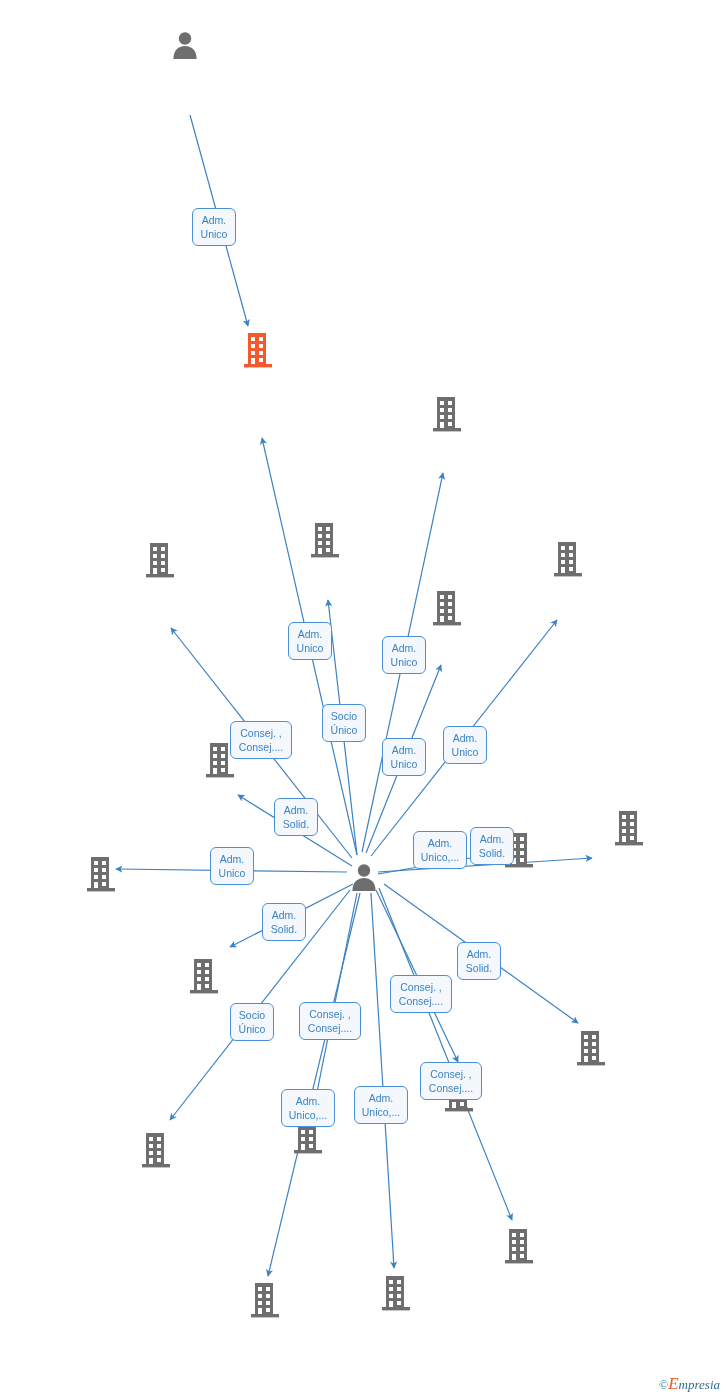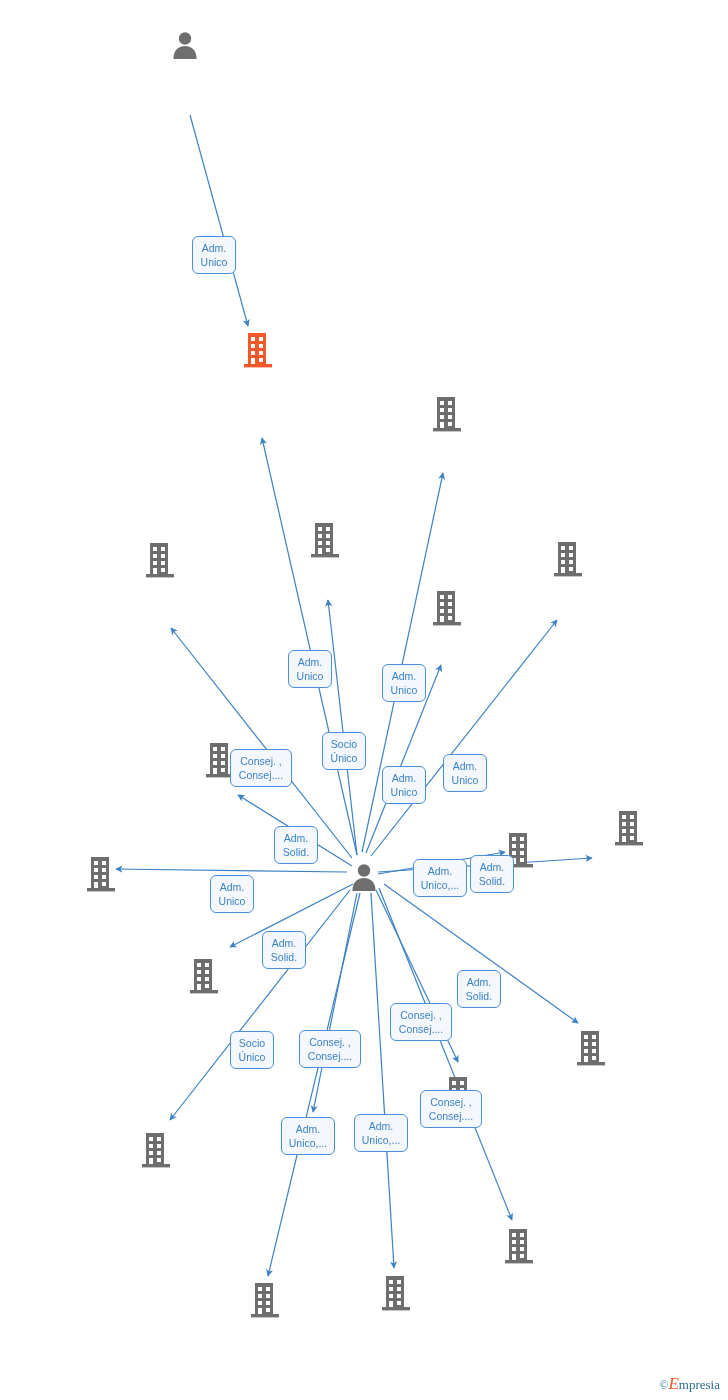--- a/index.html
+++ b/index.html
@@ -29,31 +29,30 @@
     border:1px solid #4a90d9;
     border-radius:6px;
     color:#3b82c4;
     font-size:10.5px;
     line-height:14px;
     padding:4px 6px;
     text-align:center;
     white-space:pre-line;
     box-sizing:border-box;
     box-shadow:0 0 0 0 rgba(0,0,0,0);
-    margin-top:28px;
   }
   #watermark{
     position:absolute;right:8px;bottom:6px;
     font-size:13px;color:#2b6a8f;
     font-family:"Liberation Serif","DejaVu Serif",serif;
     white-space:nowrap;
   }
   #watermark .cmark{color:#3c7fa0;font-size:12px;}
   #watermark .bigE{color:#ef5a24;font-style:italic;font-size:17px;}
-  #watermark .rest{color:#2e6d8c;}
+  #watermark .rest{font-style:italic;color:#2e6d8c;}
 </style>
 </head>
 <body>
 
 <div id="canvas">
   <svg id="edges" viewBox="0 0 728 1400">
     <defs>
       <marker id="arw" viewBox="0 0 10 10" refX="9" refY="5" markerWidth="6" markerHeight="6" orient="auto-start-reverse">
         <path d="M 0 0 L 10 5 L 0 10 L 2.6 5 z" fill="#3b82c4"></path>
       </marker>

